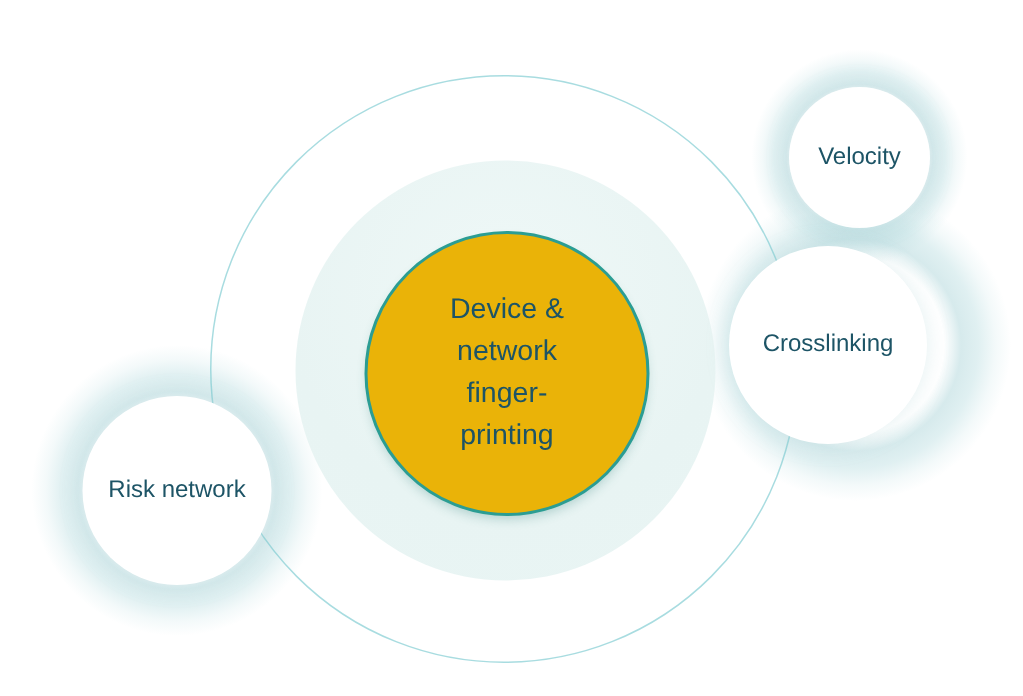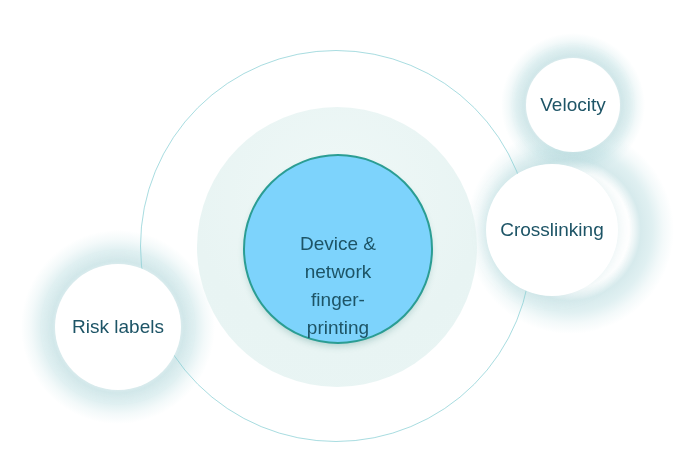--- a/index.html
+++ b/index.html
@@ -60,34 +60,33 @@
     justify-content: center;
     text-align: center;
     border-radius: 50%;
     z-index: 3;
   }
   .node span { display: block; }
 
   .center-node {
     left: 243px; top: 154px;
     width: 190px; height: 190px;
-    background: #7dd3fc;
+    background: #eab308;
     border: 2px solid #2b9d93;
     box-sizing: border-box;
     box-shadow: 0 4px 7px -2px rgba(46,125,120,0.30);
     font-size: 19px;
     line-height: 28px;
-    align-items: flex-end;
   }
   .center-node span { white-space: pre-line; }
 
   .sat {
     background: #ffffff;
     box-shadow: 0 0 14px rgba(175,212,215,0.35);
-    font-size: 19px;
+    font-size: 16px;
     align-items: center;
   }
   .sat-velocity     { left: 526px; top: 58px;  width: 94px;  height: 94px; }
   .sat-crosslinking { left: 486px; top: 164px; width: 132px; height: 132px; }
   .sat-risk         { left: 55px;  top: 264px; width: 126px; height: 126px; }
 </style>
 </head>
 <body>
 
 <div class="canvas">
@@ -109,16 +108,16 @@
 
   <div class="abs node sat sat-velocity">
     <span>Velocity</span>
   </div>
 
   <div class="abs node sat sat-crosslinking">
     <span>Crosslinking</span>
   </div>
 
   <div class="abs node sat sat-risk">
-    <span>Risk labels</span>
+    <span>Risk network</span>
   </div>
 
 </div>
 
 </body></html>

